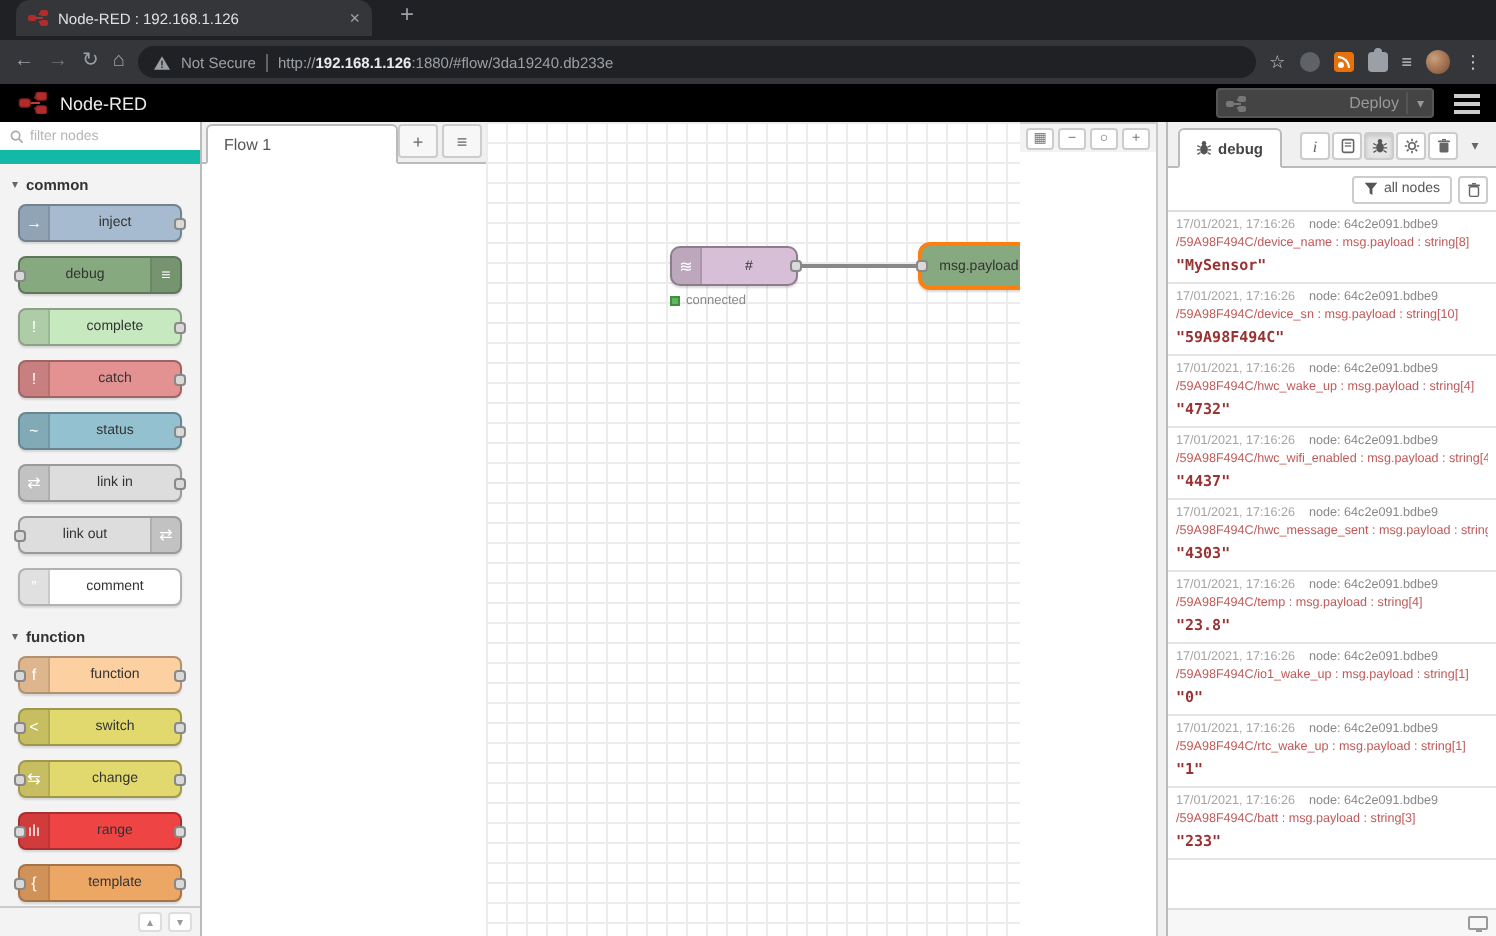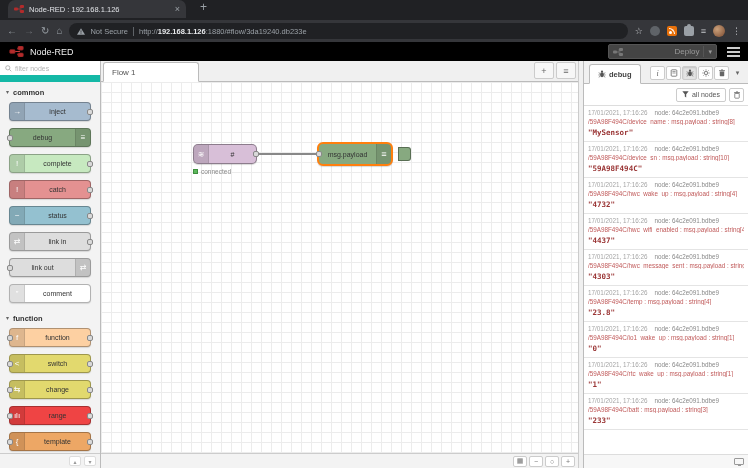--- a/index.html
+++ b/index.html
@@ -79,21 +79,21 @@
   .palette-node .nlabel { flex:1; display:flex; align-items:center; justify-content:center; }
   .port { position:absolute; width:6px; height:6px; background:#d9d9d9; border:1px solid #888;
     border-radius:2px; top:50%; margin-top:-3px; }
   .port-left { left:-3px; } .port-right { right:-3px; }
   .palette-footer { height:15px; border-top:1px solid #ccc; display:flex; justify-content:flex-end;
     align-items:center; gap:3px; padding:0 4px; background:#f3f3f3; }
   .pf-btn { font-size:6px; color:#999; border:1px solid #ddd; border-radius:2px; background:#fff;
     width:12px; height:10px; display:flex; align-items:center; justify-content:center; }
 
   
-  .center { flex:1; min-width:0; display:flex; flex-direction:column; background:#fff; }
+  .center { flex:1; min-width:0; display:flex; background:#fff; }
   .flow-tabbar { height:21px; background:#f0f0f0; border-bottom:1px solid #bbb; display:flex;
     align-items:flex-end; }
   .flow-tab { width:96px; height:20px; background:#fff; border:1px solid #bbb; border-bottom:1px solid #fff;
     border-radius:3px 3px 0 0; margin-left:2px; margin-bottom:-1px; display:flex; align-items:center;
     padding-left:8px; font-size:8px; color:#555; }
   .tabbar-spacer { flex:1; }
   .tabbar-btn { width:20px; height:17px; border:1px solid #ccc; border-radius:2px; background:#f7f7f7;
     color:#666; font-size:9px; display:flex; align-items:center; justify-content:center;
     margin:0 2px 2px 0; }
   .canvas { flex:1; position:relative; overflow:hidden; background:#fff;

